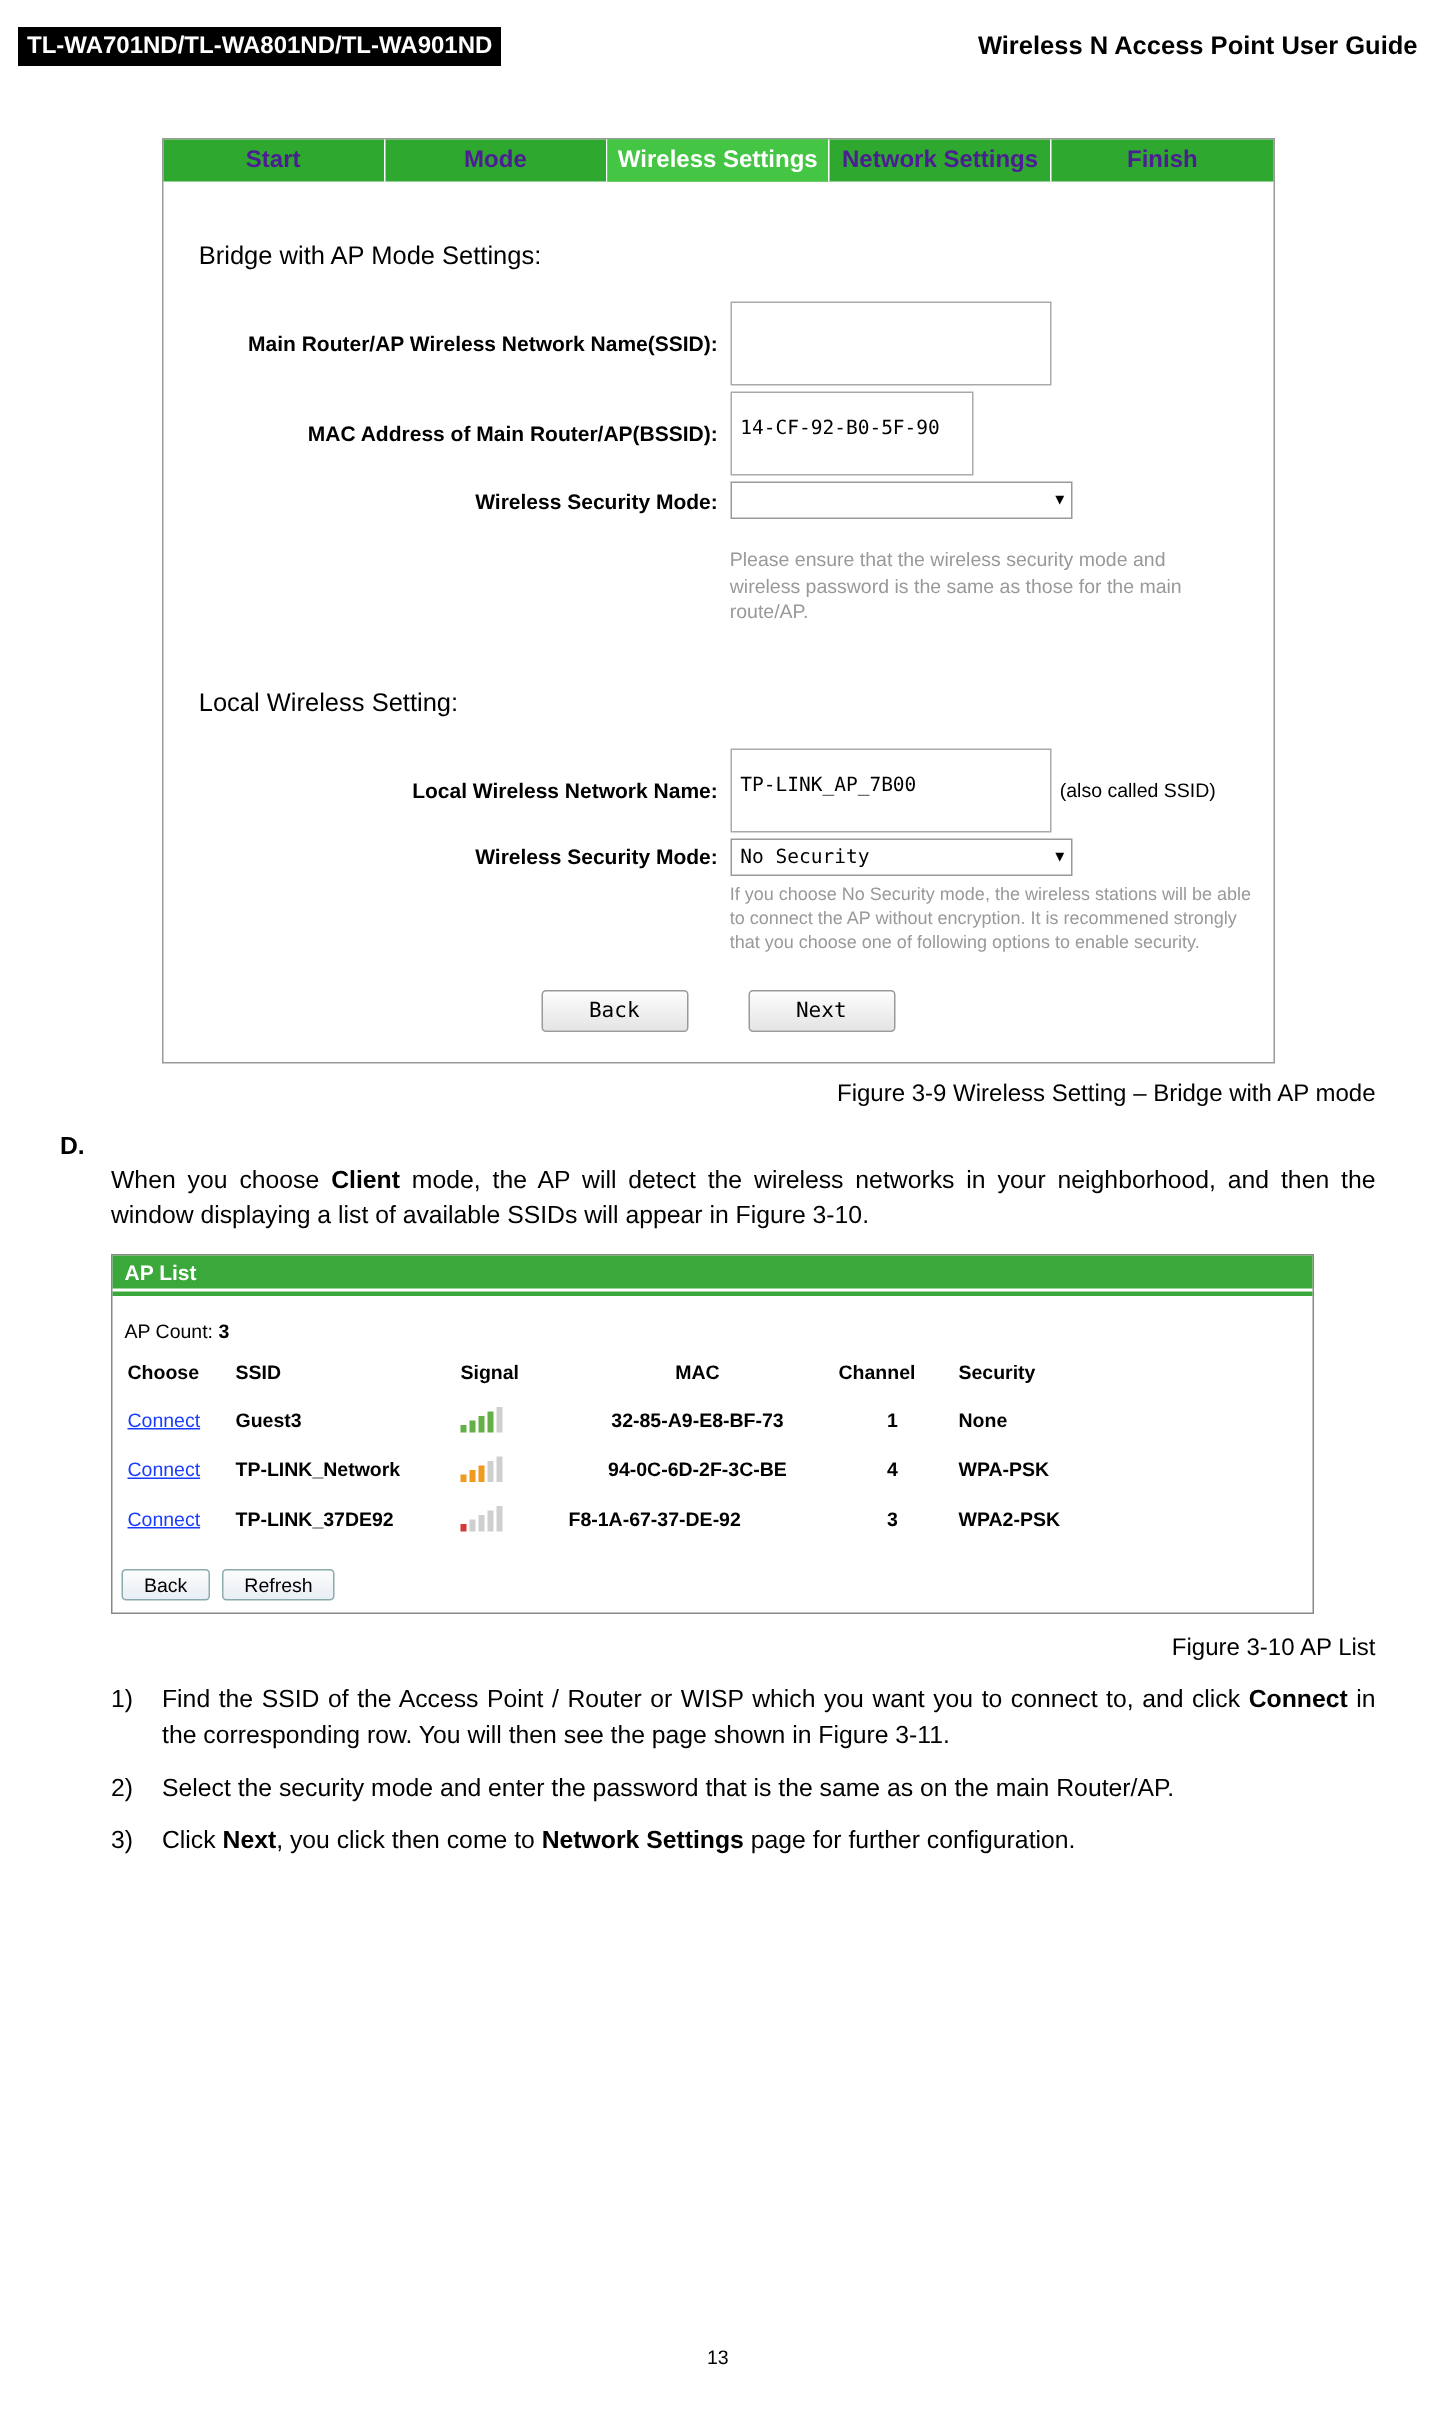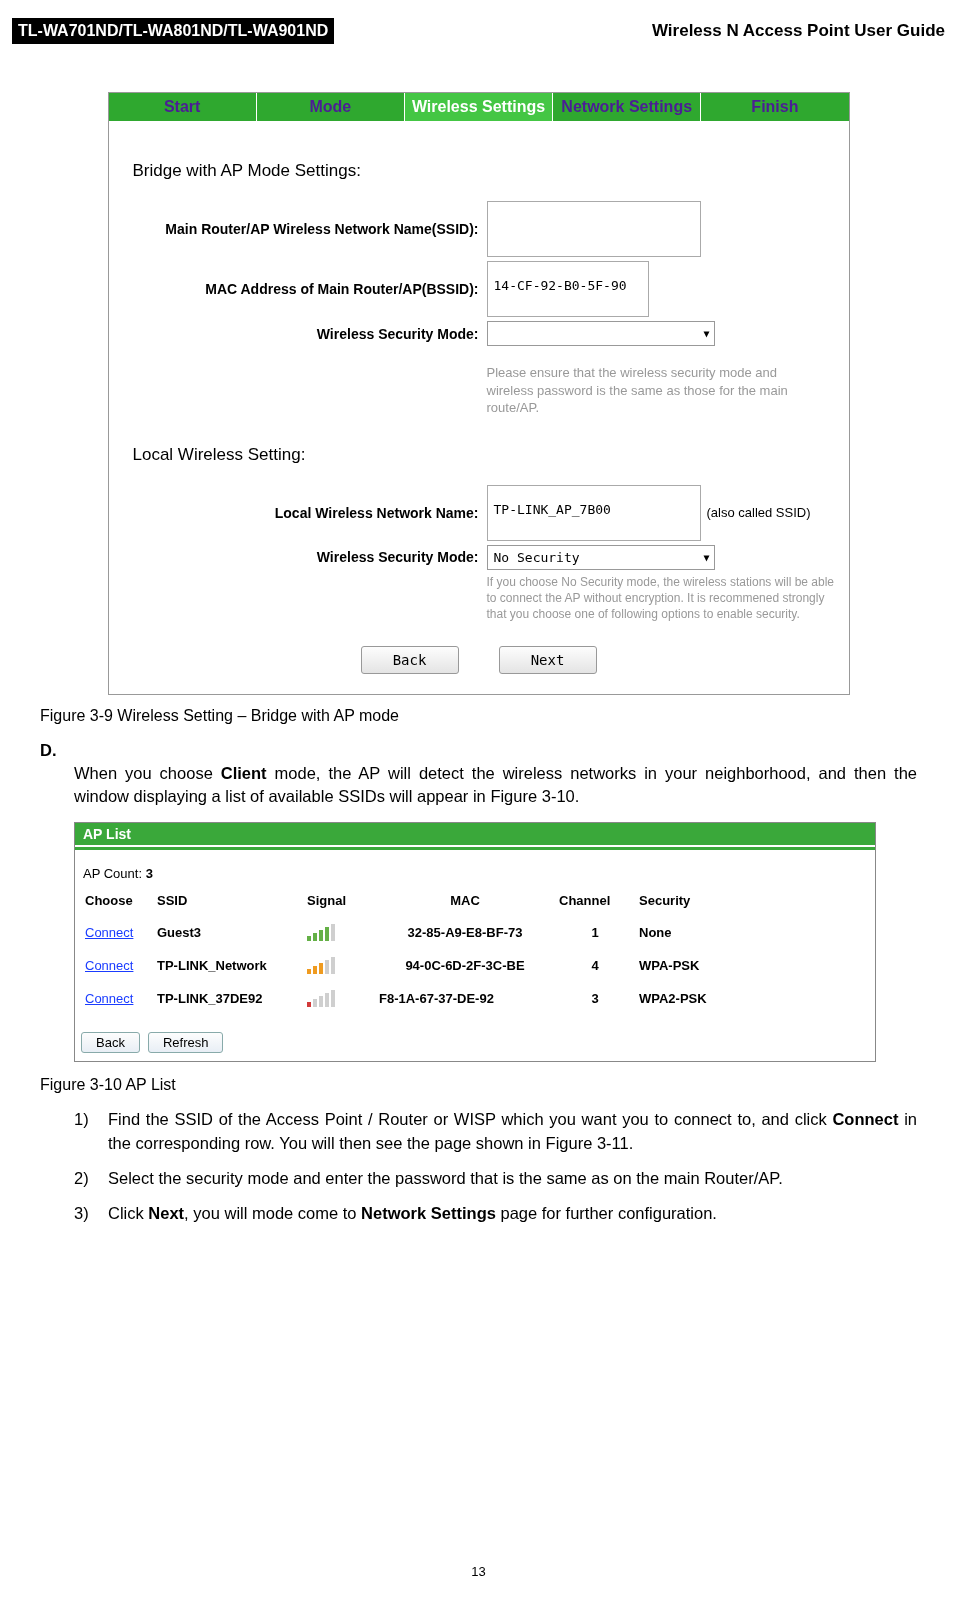--- a/index.html
+++ b/index.html
@@ -20,21 +20,21 @@
 .fval{display:flex;align-items:center;gap:6px}
 .tinput{border:1px solid #aaa;height:22px;padding:16px 6px;font-family:monospace;font-size:13px;background:#fff}
 .tinput.w200{width:200px}
 .tinput.w148{width:148px}
 .sselect{border:1px solid #999;height:23px;width:216px;background:#fff;display:flex;align-items:center;justify-content:space-between;padding:0 4px 0 6px;font-family:monospace;font-size:13px}
 .dd-arrow{font-size:10px}
 .hint{color:#999;font-size:13px;margin:18px 0 0 360px;width:320px;line-height:1.35}
 .hint2{color:#999;font-size:12px;margin:2px 0 0 360px;width:360px;line-height:1.35}
 .btnrow{display:flex;justify-content:center;gap:40px;margin:24px 0 6px 0}
 .rbtn{border:1px solid #999;background:linear-gradient(#fdfdfd,#e4e4e4);border-radius:3px;width:96px;height:26px;font-family:monospace;font-size:14px;display:flex;align-items:center;justify-content:center}
-.caption{text-align:left;font-size:16px;margin:12px 0 14px 0}
+.caption{text-align:right;font-size:16px;margin:12px 0 14px 0}
 .para{font-size:16.5px;line-height:1.4;text-align:justify;margin:0 0 14px 0}
 .para .ltr{font-weight:bold;display:inline-block;width:34px}
 .para .indent{display:block;margin-left:34px}
 .fig2{border:1px solid #888;width:800px;margin:14px auto}
 .apl-title{background:#3aa83a;color:#fff;font-weight:bold;padding:3px 8px;font-size:14px}
 .apl-gap{height:3px;background:#3aa83a;margin-top:2px}
 .apl-inner{padding:10px 6px 10px 6px;font-size:13px}
 .apcount{font-size:13px;margin:6px 0 6px 2px}
 .apgrid{display:grid;grid-template-columns:72px 150px 72px 180px 80px 110px;align-items:center}
 .hdr .apgrid>div{font-weight:bold;padding:6px 4px}
@@ -93,21 +93,21 @@
           <div class="flabel">Wireless Security Mode:</div>
           <div class="fval">
               <div class="sselect">
                 <span></span>
                 <span class="dd-arrow">▼</span>
               </div>
             </div>
         </div>
         <div class="hint">Please ensure that the wireless security mode and wireless password is the same as those for the main route/AP.</div>
 
-        <div class="sec-title" style="margin-top:28px">Local Wireless Setting:</div>
+        <div class="sec-title" style="margin-top:42px">Local Wireless Setting:</div>
         <div class="frow">
           <div class="flabel">Local Wireless Network Name:</div>
           <div class="fval">
             <div class="tinput w200">TP-LINK_AP_7B00</div>
             <span style="font-size:13px">(also called SSID)</span>
           </div>
         </div>
         <div class="frow">
           <div class="flabel">Wireless Security Mode:</div>
           <div class="fval">
@@ -215,19 +215,19 @@
       <div class="step">
           <div class="sn">1)</div>
           <div><span>Find the SSID of the Access Point / Router or WISP which you want you to connect to, and click </span><b>Connect</b><span> in the corresponding row. You will then see the page shown in Figure 3-11.</span></div>
         </div>
       <div class="step">
           <div class="sn">2)</div>
           <div><span>Select  the  security  mode  and  enter  the  password  that  is  the  same  as  on  the  main Router/AP.</span></div>
         </div>
       <div class="step">
           <div class="sn">3)</div>
-          <div><span>Click </span><b>Next</b><span>, you will mode come to </span><b>Network Settings</b><span> page for further configuration.</span></div>
+          <div><span>Click </span><b>Next</b><span>, you click then come to </span><b>Network Settings</b><span> page for further configuration.</span></div>
         </div>
     </div>
   </div>
 
   <div class="pagenum">13</div>
 </div>
 
 </body></html>

